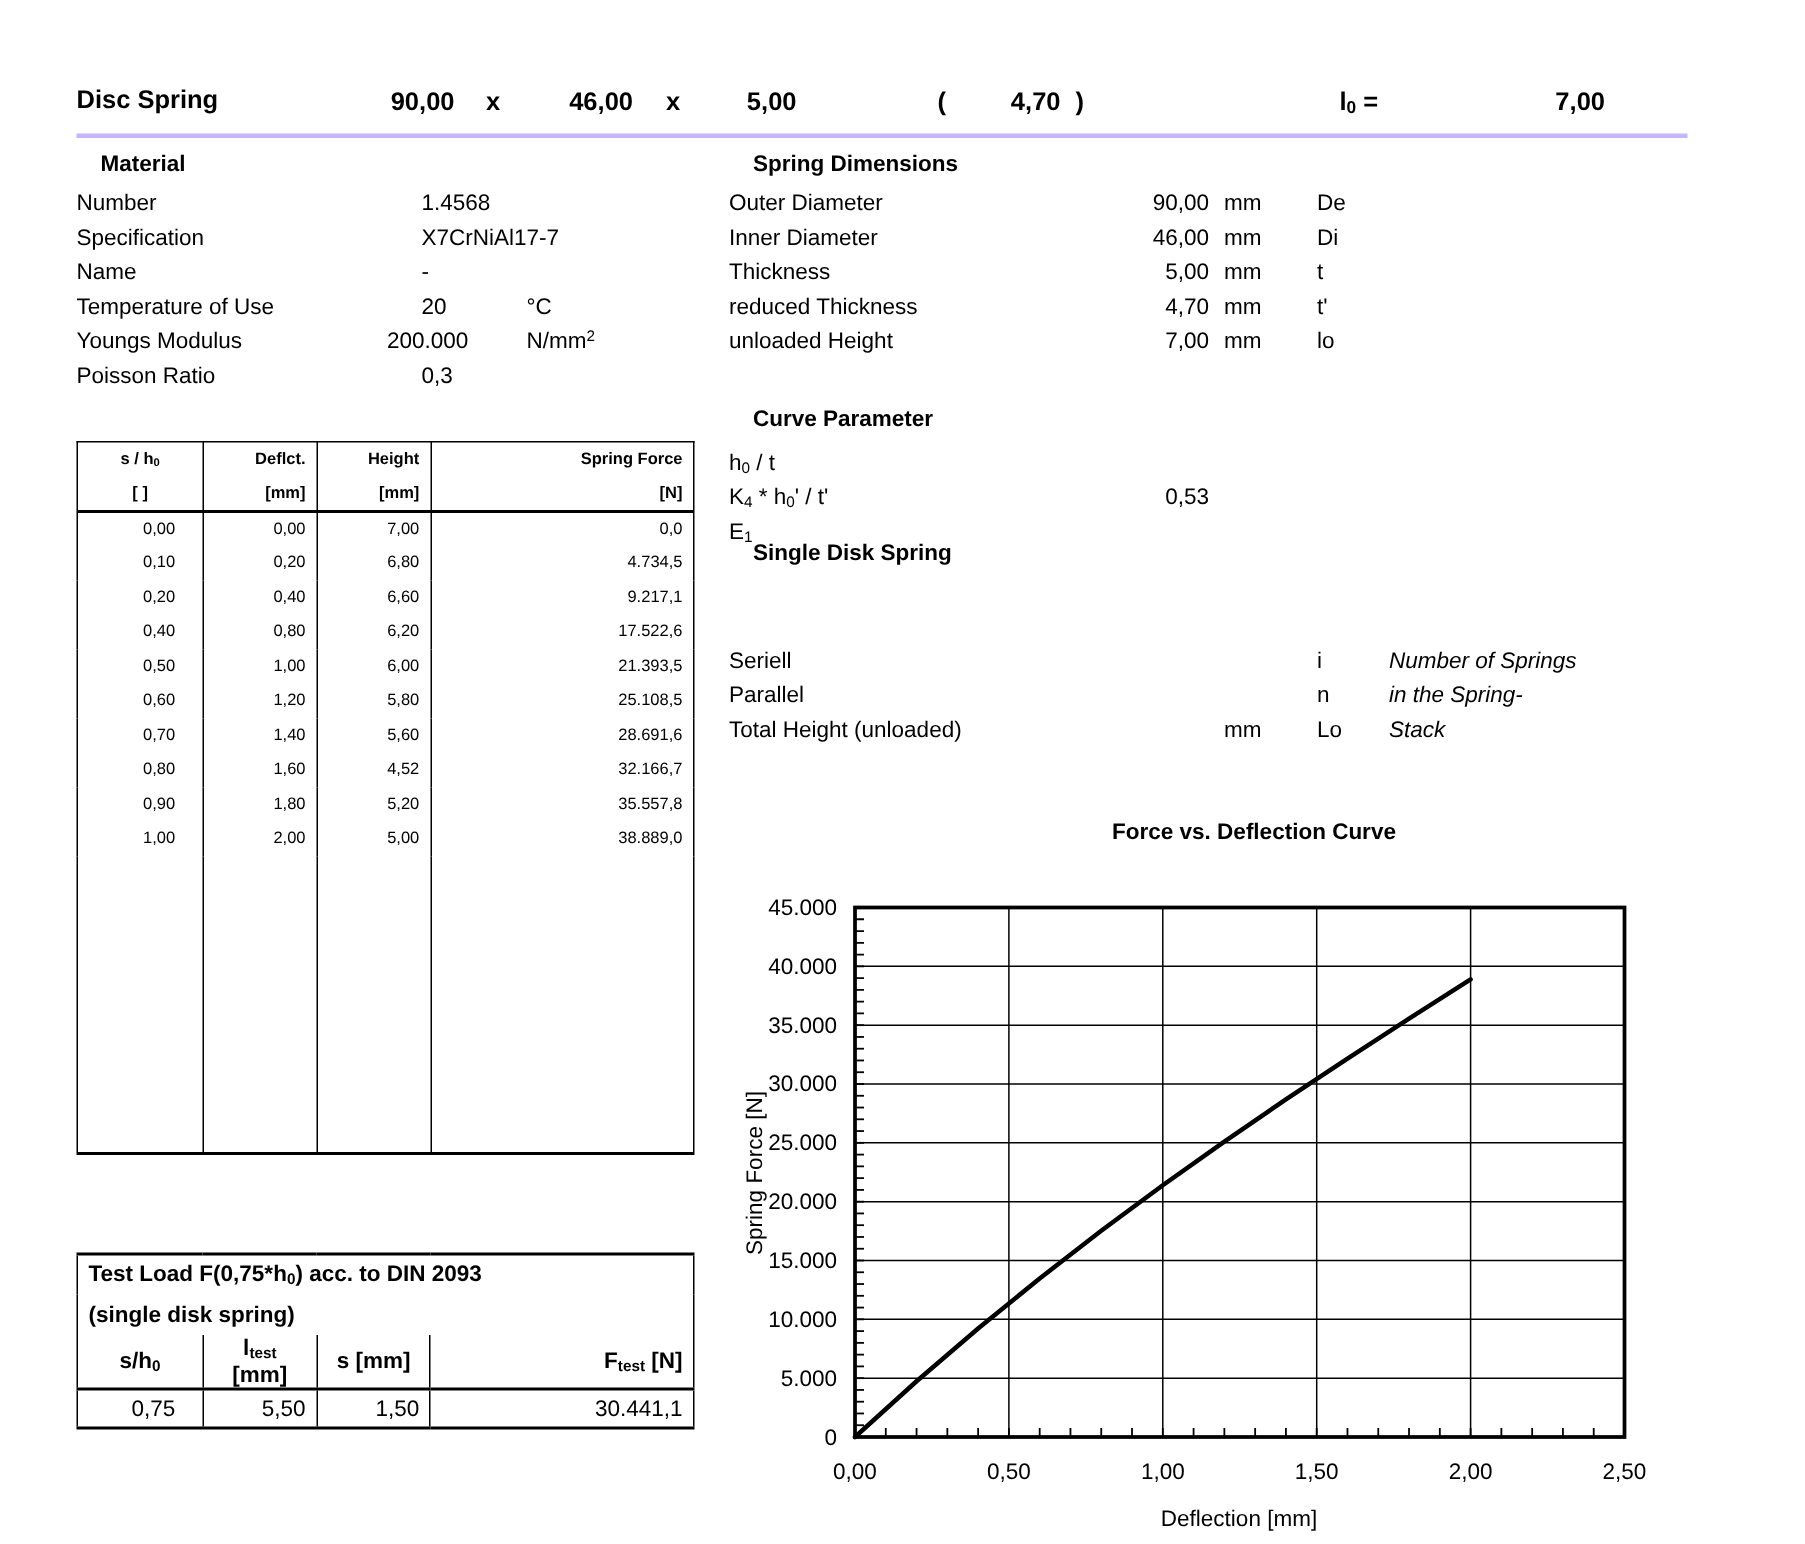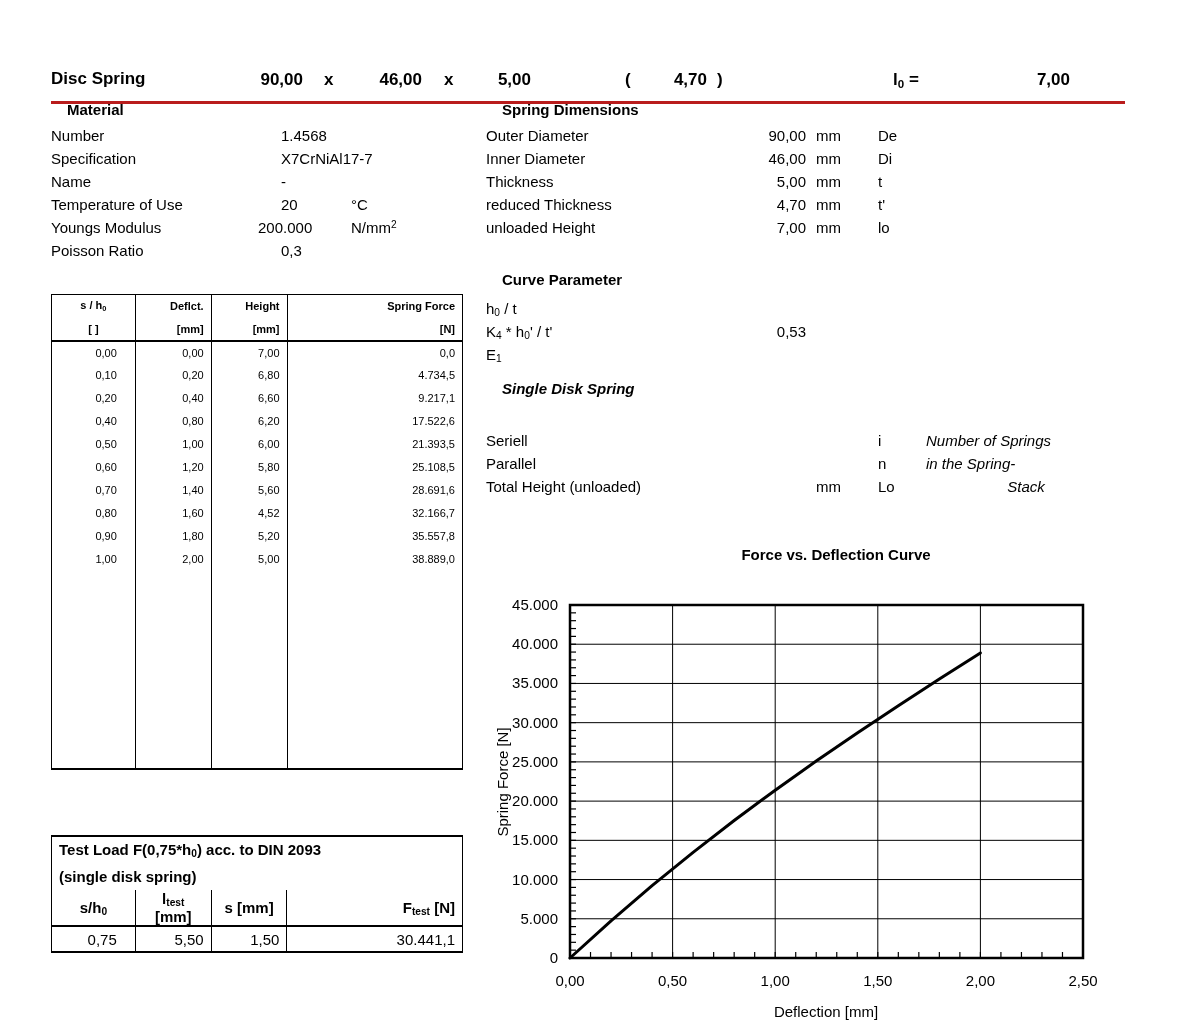--- a/index.html
+++ b/index.html
@@ -15,43 +15,43 @@
     font-size: 15px;
     color: #000000;
     overflow: hidden;
   }
   .abs { position: absolute; }
   sub { font-size: 0.68em; vertical-align: -0.22em; }
   sup { font-size: 0.68em; vertical-align: 0.5em; }
 
   
   #doc-header {
-    left: 51px; top: 67px; width: 1074px; height: 34px;
-    border-bottom: 3px solid #b91c1c;
+    left: 51px; top: 55px; width: 1074px; height: 34px;
+    border-bottom: 3px solid #c4b5fd;
     text-decoration: underline;
   }
   #doc-header .cell { position: absolute; white-space: nowrap; font-weight: bold; font-size: 17px; }
   #hdr-title   { left: 0px;   top: 2px; }
   #hdr-de      { left: 182px; top: 3px; width: 70px; text-align: right; }
   #hdr-x1      { left: 273px; top: 3px; }
   #hdr-di      { left: 301px; top: 3px; width: 70px; text-align: right; }
   #hdr-x2      { left: 393px; top: 3px; }
   #hdr-t       { left: 420px; top: 3px; width: 60px; text-align: right; }
   #hdr-paren-l { left: 574px; top: 3px; }
   #hdr-tred    { left: 596px; top: 3px; width: 60px; text-align: right; }
   #hdr-paren-r { left: 666px; top: 3px; }
   #hdr-l0      { left: 842px; top: 3px; }
   #hdr-l0val   { left: 949px; top: 3px; width: 70px; text-align: right; }
 
   
   .sect-title { font-weight: bold; font-size: 15px; white-space: nowrap; margin-left: 16px; }
   #sect-material        { left: 51px;  top: 101px; }
   #sect-dimensions      { left: 486px; top: 101px; }
   #sect-curve-param     { left: 486px; top: 271px; }
-  #sect-single-disk     { left: 486px; top: 380px; font-style: italic; }
+  #sect-single-disk     { left: 486px; top: 360px; }
 
   
   #material-list { left: 51px; top: 127px; width: 420px; }
   #material-list .row { position: relative; height: 23px; white-space: nowrap; }
   #material-list .lbl { position: absolute; left: 0; top: 0; }
   #material-list .val { position: absolute; left: 230px; top: 0; }
   #material-list .unit{ position: absolute; left: 300px; top: 0; }
   #material-list .val.wide { left: 207px; }
 
   
@@ -71,21 +71,21 @@
   
   #single-disk-list { left: 486px; top: 432px; width: 700px; }
   #single-disk-list .row { position: relative; height: 23px; white-space: nowrap; }
   #single-disk-list .lbl  { position: absolute; left: 0; top: 0; }
   #single-disk-list .val  { position: absolute; left: 240px; width: 80px; top: 0; text-align: right; }
   #single-disk-list .unit { position: absolute; left: 330px; top: 0; }
   #single-disk-list .sym  { position: absolute; left: 392px; top: 0; }
   #single-disk-list .note { position: absolute; left: 440px; width: 200px; top: 0; font-style: italic; }
   #single-disk-list .note.r1 { text-align: left; }
   #single-disk-list .note.r2 { text-align: left; }
-  #single-disk-list .note.r3 { text-align: center; }
+  #single-disk-list .note.r3 { }
 
   
   #curve-table {
     left: 51px; top: 294px; width: 412px;
     border-collapse: collapse;
     font-size: 11px;
   }
   #curve-table td, #curve-table th {
     border: 1px solid #000;
     padding: 0 7px;

